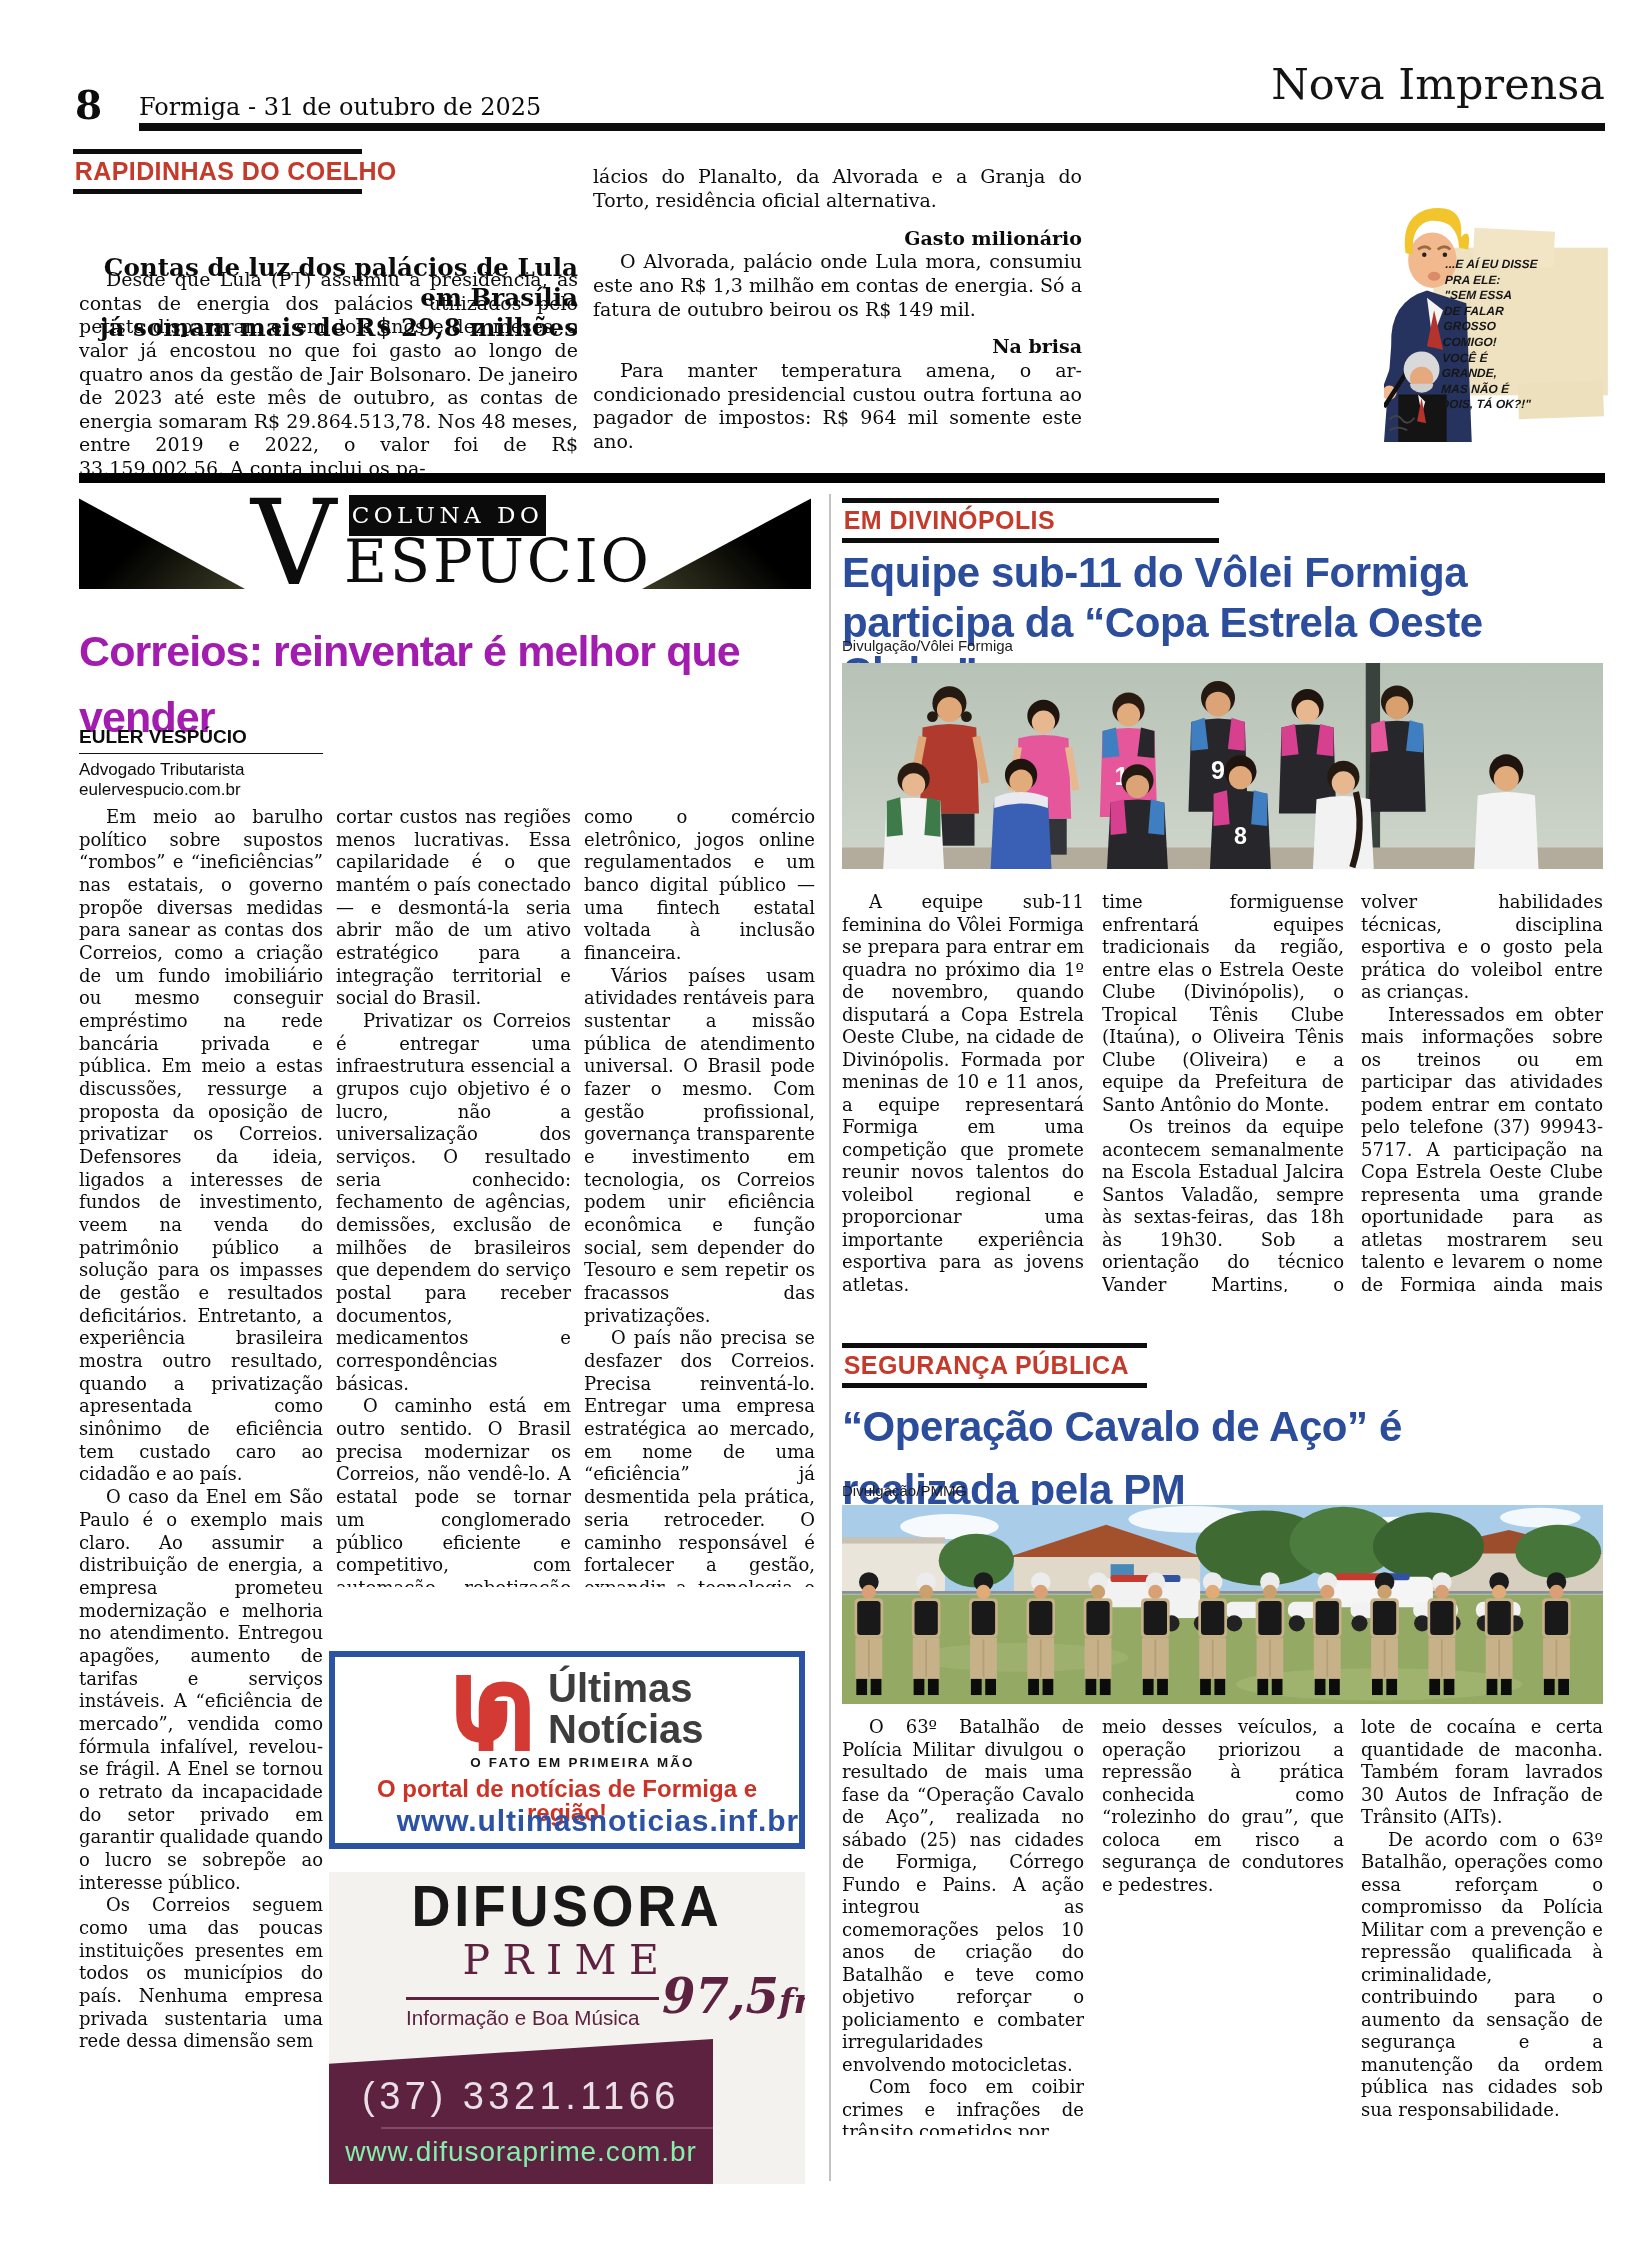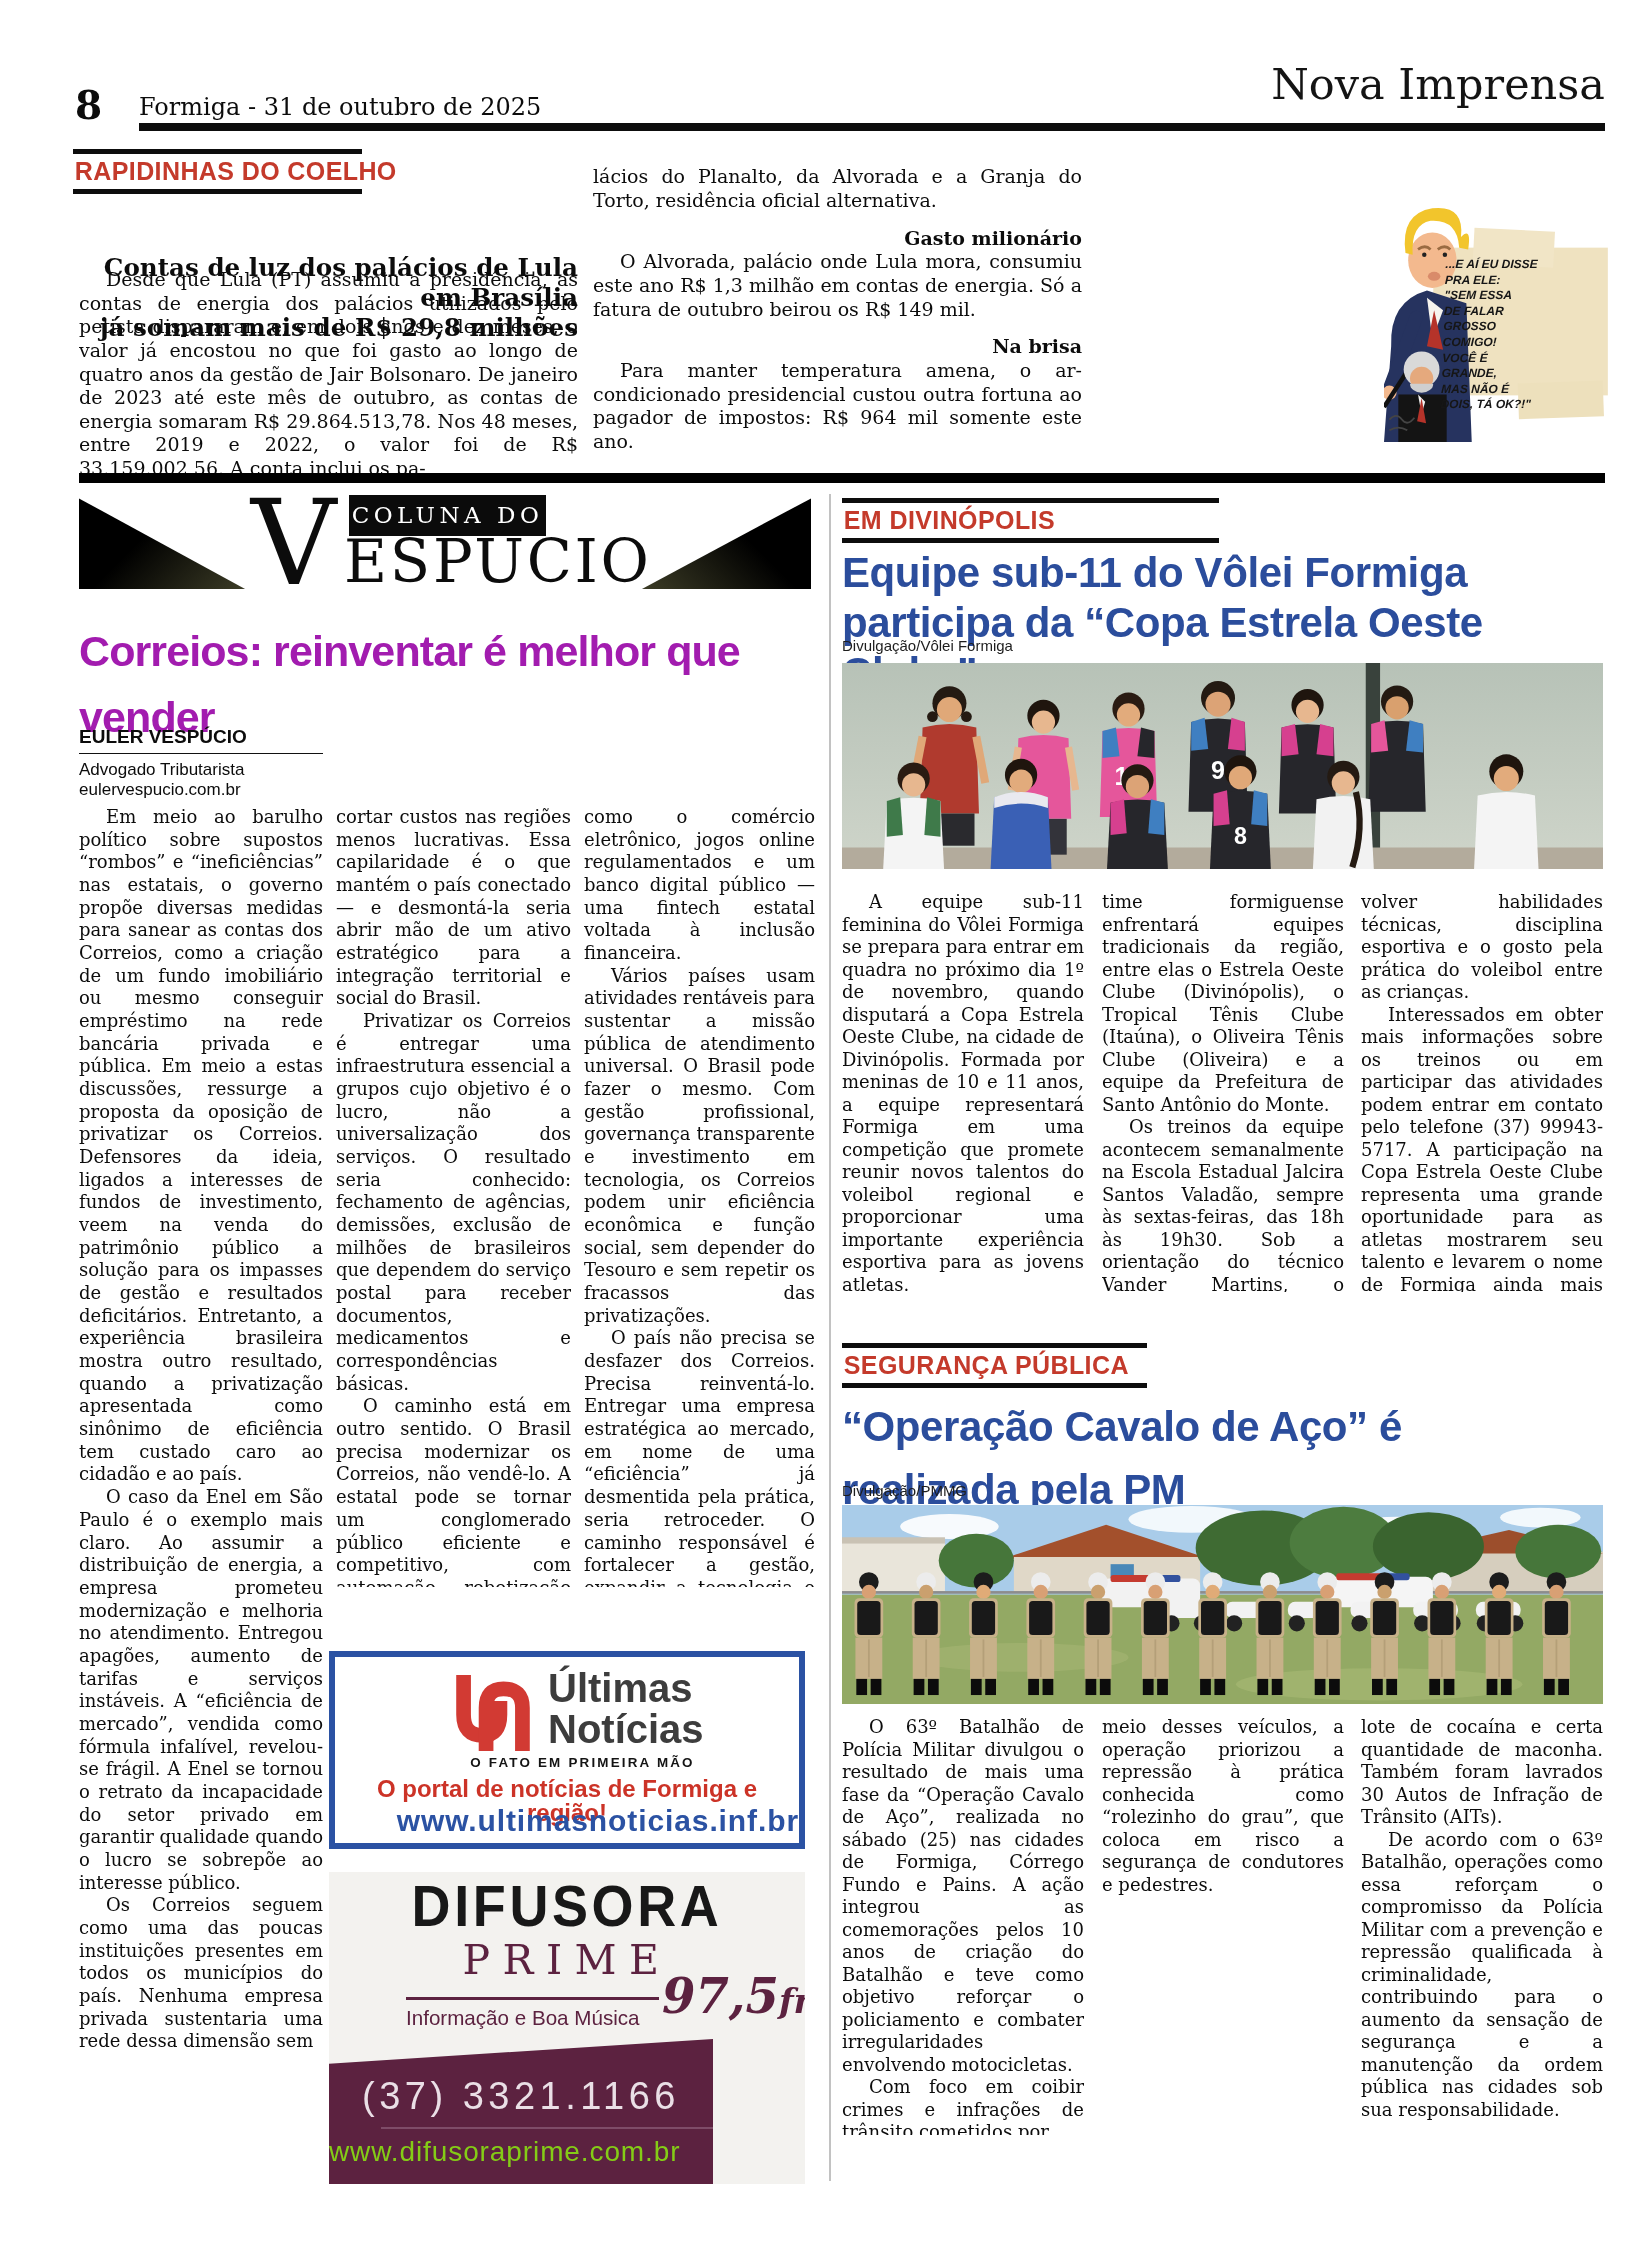--- a/index.html
+++ b/index.html
@@ -102,22 +102,22 @@
              font:41px/1 "DejaVu Serif",serif;letter-spacing:12.5px;color:#5c2240;}
   #dif-rule{position:absolute;left:77px;top:125px;width:253px;height:2.7px;background:#5c2240;}
   #dif-tag{position:absolute;left:77px;top:136px;font:20.6px/1 "Liberation Sans",sans-serif;color:#5c2240;}
   #dif-freq{position:absolute;left:333px;top:100px;font:italic 800 48px/1 "DejaVu Serif",serif;color:#5c2240;}
   #dif-freq .unit{font-size:34px;}
   #dif-bottom{position:absolute;left:0;top:167px;width:384px;height:145px;background:#5c2240;
               clip-path:polygon(0 17%,100% 0,100% 100%,0 100%);}
   #dif-phone{position:absolute;left:0;top:38px;width:100%;text-align:center;
              font:38px/1 "Liberation Sans",sans-serif;color:#eadfe6;letter-spacing:4.5px;}
   #dif-sep{position:absolute;left:52px;top:88px;width:373px;height:1.8px;background:#7e4c68;}
-  #dif-url{position:absolute;left:0;top:99px;width:100%;
-           font:28px/1 "Liberation Sans",sans-serif;color:#84cc16;letter-spacing:0.9px;}
+  #dif-url{position:absolute;left:0;top:99px;width:100%;text-align:center;
+           font:28px/1 "Liberation Sans",sans-serif;color:#86efac;letter-spacing:0.9px;}
 </style>
 </head>
 <body>
 
 <div class="page">
 
   <div class="abs" id="hdr-num">8</div>
   <div class="abs" id="hdr-date">Formiga - 31 de outubro de 2025</div>
   <div class="abs" id="masthead">Nova Imprensa</div>
   <div class="abs" id="hdr-rule"></div>

